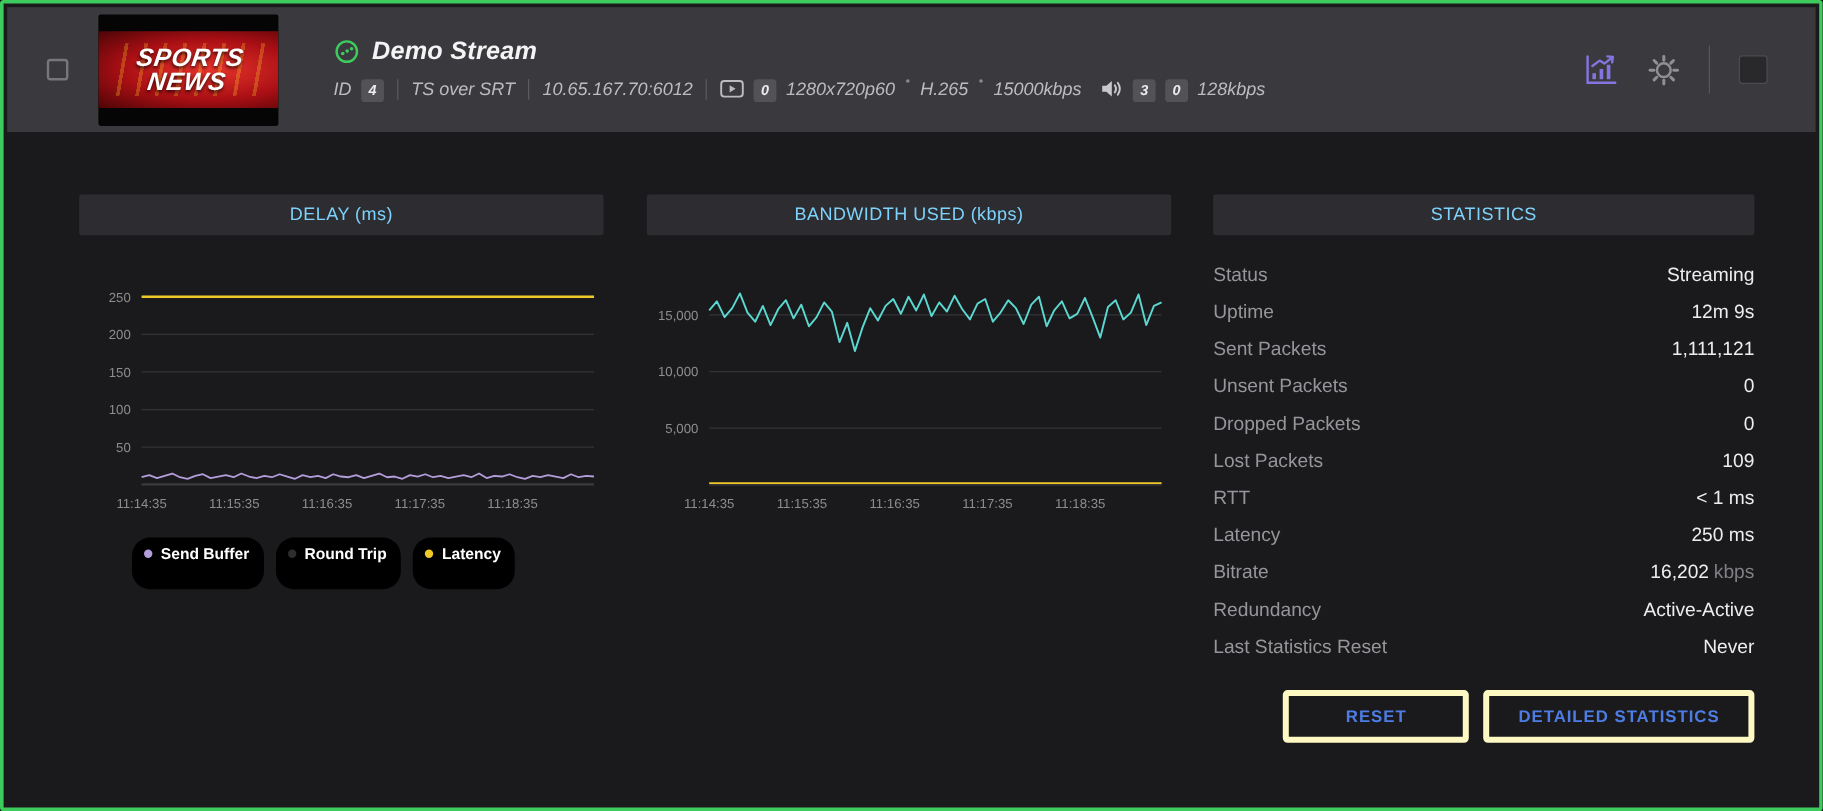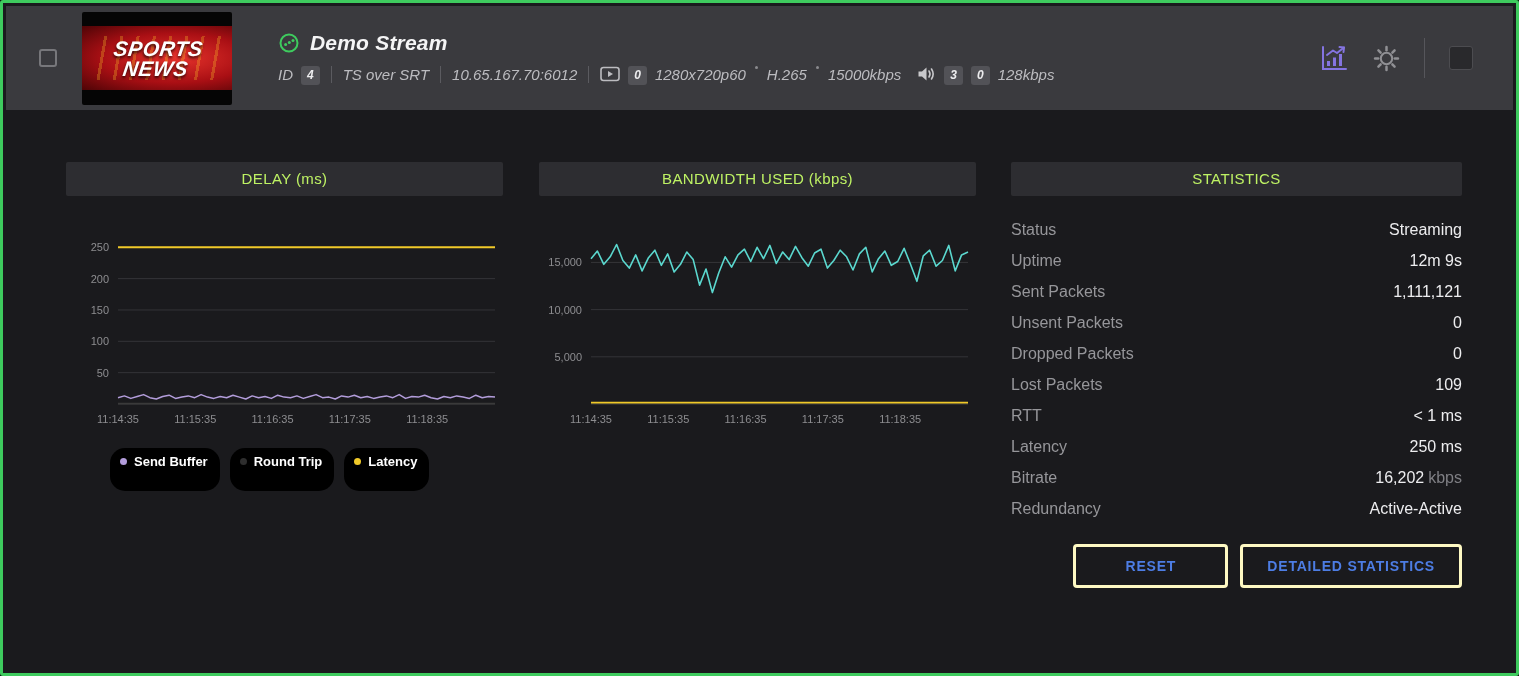--- a/index.html
+++ b/index.html
@@ -98,21 +98,21 @@
   .content {
     display:flex;
     gap:36px;
     padding:52px 0 0 60px;
   }
   .panel { width:437px; flex:none; }
   .panel.stats-panel { width:451px; margin-left:-1px; }
   .panel-header {
     height:34px; line-height:34px;
     background:#2d2d31;
-    color:#bef264;
+    color:#7dd3fc;
     font-size:15px;
     letter-spacing:.4px;
     text-align:center;
     border-radius:2px;
   }
   .chart { display:block; margin-top:26px; }
   .legend {
     margin-top:12px;
     padding-left:44px;
     display:flex; align-items:center; gap:10px;
@@ -138,21 +138,21 @@
   .stat-value { color:#ededef; }
   .stat-unit { color:#7f7f84; margin-left:4px; }
   .stats-buttons {
     margin-top:26px;
     display:flex; justify-content:flex-end; gap:12px;
   }
   .ghost-btn {
     min-width:155px; height:44px;
     padding:0 24px;
     background:transparent;
-    border:3px solid #fef9c3;
+    border:5px solid #fef9c3;
     border-radius:4px;
     color:#4d7de4;
     font-family:inherit;
     font-size:14px; font-weight:bold; letter-spacing:.8px;
     cursor:pointer;
     text-align:center;
   }
 </style>
 </head>
 <body>
@@ -342,20 +342,24 @@
             <span class="stat-value">250 ms</span>
           </div>
           <div class="stat-row">
             <span class="stat-label">Bitrate</span>
             <span class="stat-value">16,202<span class="stat-unit">kbps</span></span>
           </div>
           <div class="stat-row">
             <span class="stat-label">Redundancy</span>
             <span class="stat-value">Active-Active</span>
           </div>
+          <div class="stat-row">
+            <span class="stat-label">Last Statistics Reset</span>
+            <span class="stat-value">Never</span>
+          </div>
         </div>
       <div class="stats-buttons">
         <button class="ghost-btn">RESET</button>
         <button class="ghost-btn">DETAILED STATISTICS</button>
       </div>
     </section>
 
   </main>
 </div>
 

